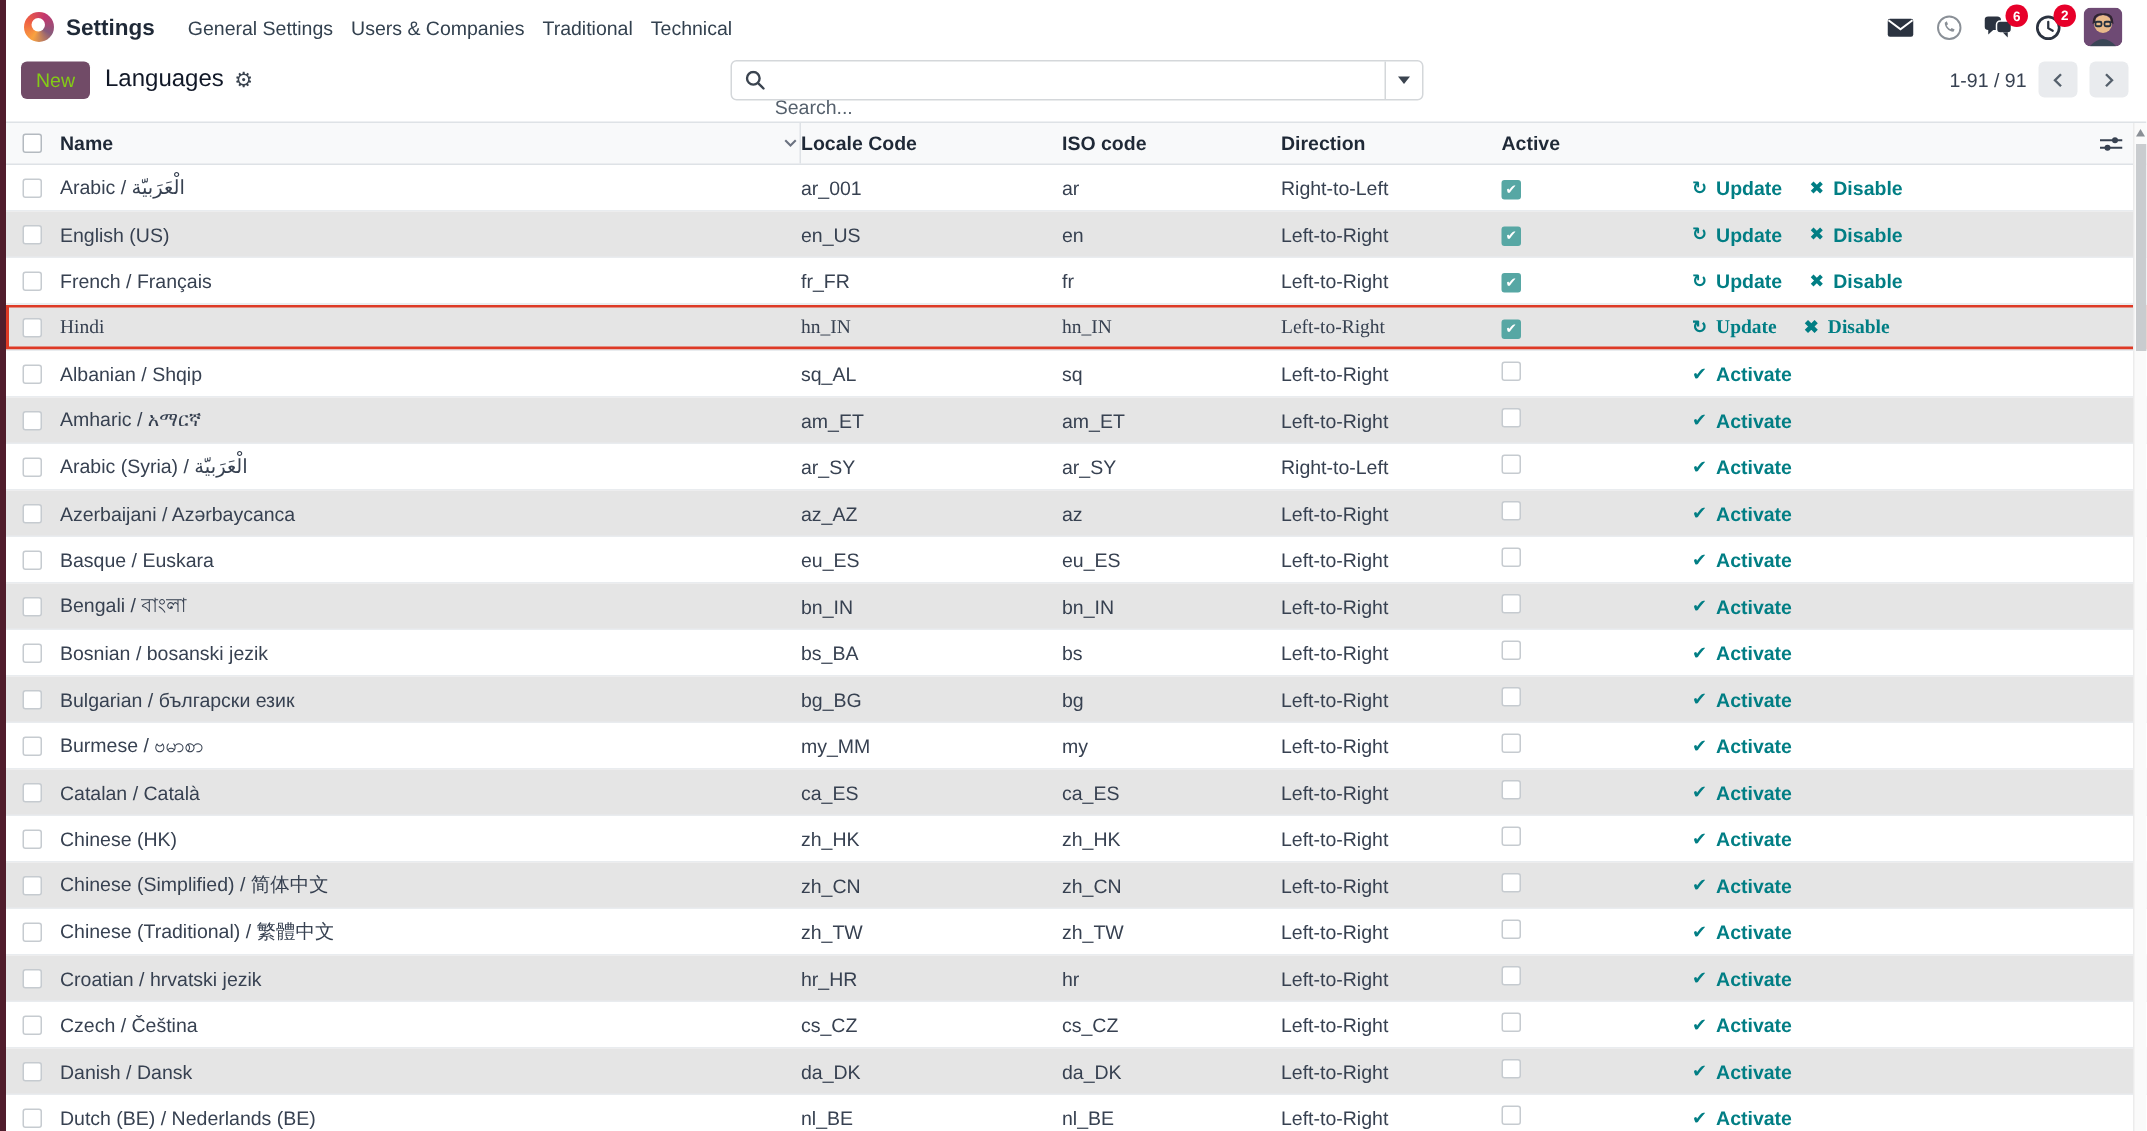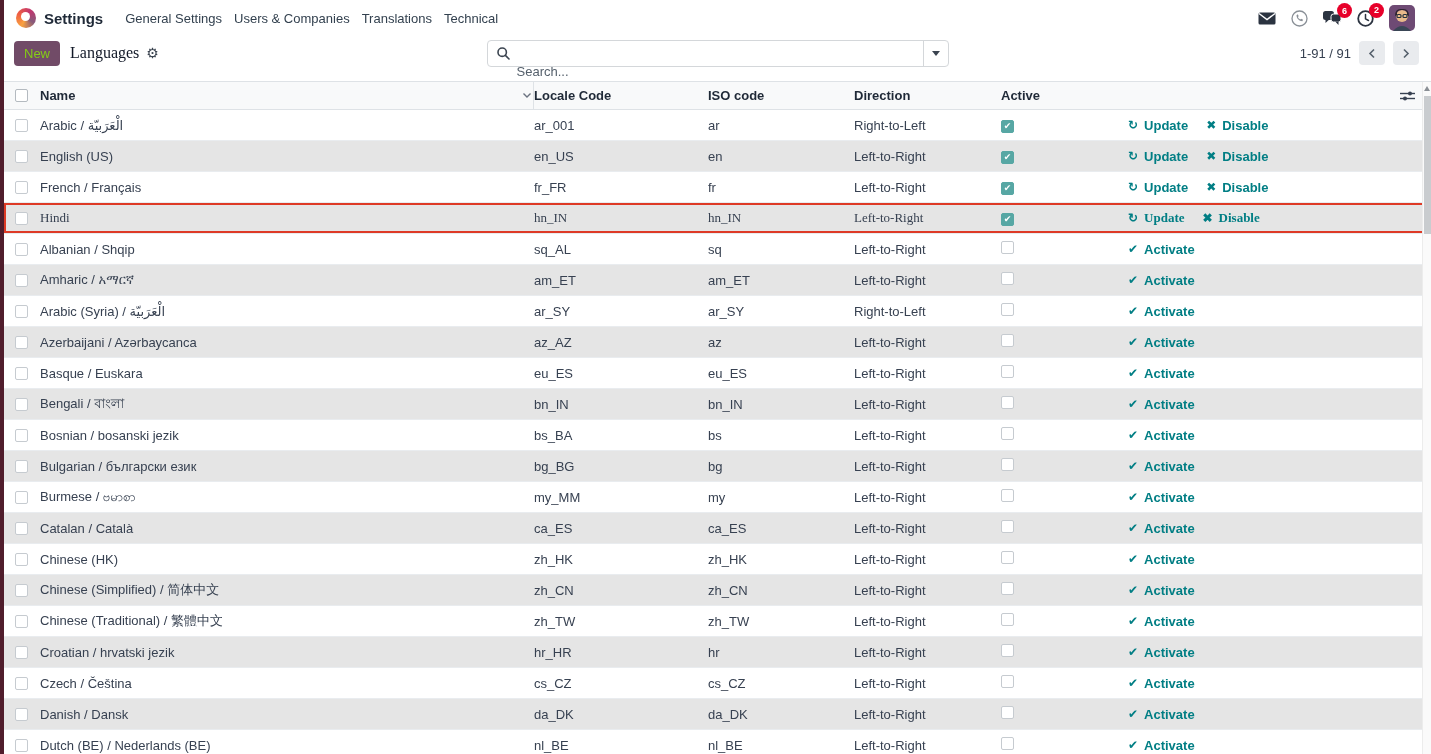--- a/index.html
+++ b/index.html
@@ -20,21 +20,21 @@
   .tray-ic { position:relative; display:flex; align-items:center; }
   .badge { position:absolute; top:-7px; right:-10px; min-width:15px; height:15px; border-radius:8px;
     background:var(--badge_red,#e7002a); color:#fff; font-size:9px; font-weight:700;
     display:flex; align-items:center; justify-content:center; padding:0 3px; }
   .avatar { width:26px; height:26px; border-radius:5px; overflow:hidden; display:block; }
 
   
   .controlbar { position:relative; display:flex; align-items:center; height:34px; padding:0 12px 0 10px; }
   .btn-new { background:var(--brand_primary,#714b67); color:#84cc16; font-size:13px; font-weight:500;
     border:none; border-radius:4px; padding:5px 10px; cursor:pointer; }
-  .crumb { font-size:16px; color:#111827; margin-left:10px;font-family:Liberation Serif, serif; }
+  .crumb { font-size:16px; color:#111827; margin-left:10px; }
   .gear { font-size:14px; color:#3b4450; margin-left:7px; cursor:pointer; }
   .searchbox { position:absolute; left:50%; transform:translateX(-50%); width:462px; height:27px;
     border:1px solid #d4d7da; border-radius:4px; background:#fff; display:flex; align-items:center; }
   .searchbox .mag { margin:0 7px 0 9px; display:flex; }
   .searchbox input { flex:1; border:none; outline:none; font-size:13px; color:#374151; background:transparent;margin-top:36px; }
   .searchbox input::placeholder { color:#55606c; }
   .search-toggle { width:25px; align-self:stretch; border-left:1px solid #d4d7da; display:flex;
     align-items:center; justify-content:center; cursor:pointer; }
   .caret-down { width:0; height:0; border-left:4px solid transparent; border-right:4px solid transparent; border-top:5px solid #3b4450; }
   .pagerwrap { margin-left:auto; display:flex; align-items:center; gap:8px; }
@@ -75,21 +75,21 @@
 
 <div class="app">
   <div class="left-stripe"></div>
 
   <div class="topbar">
     <span class="logo"></span>
     <span class="appname">Settings</span>
     <div class="menu">
       <span class="menu-item">General Settings</span>
       <span class="menu-item">Users &amp; Companies</span>
-      <span class="menu-item">Translations</span>
+      <span class="menu-item">Traditional</span>
       <span class="menu-item">Technical</span>
     </div>
     <div class="systray">
       <span class="tray-ic">
         <svg width="18" height="13" viewBox="0 0 18 13">
             <rect x="0.5" y="0.5" width="17" height="12" rx="1.5" fill="#2b3340"></rect>
             <path d="M1 1.5 L9 7.5 L17 1.5" stroke="#fff" stroke-width="1.4" fill="none"></path>
           </svg>
       </span>
       <span class="tray-ic">

